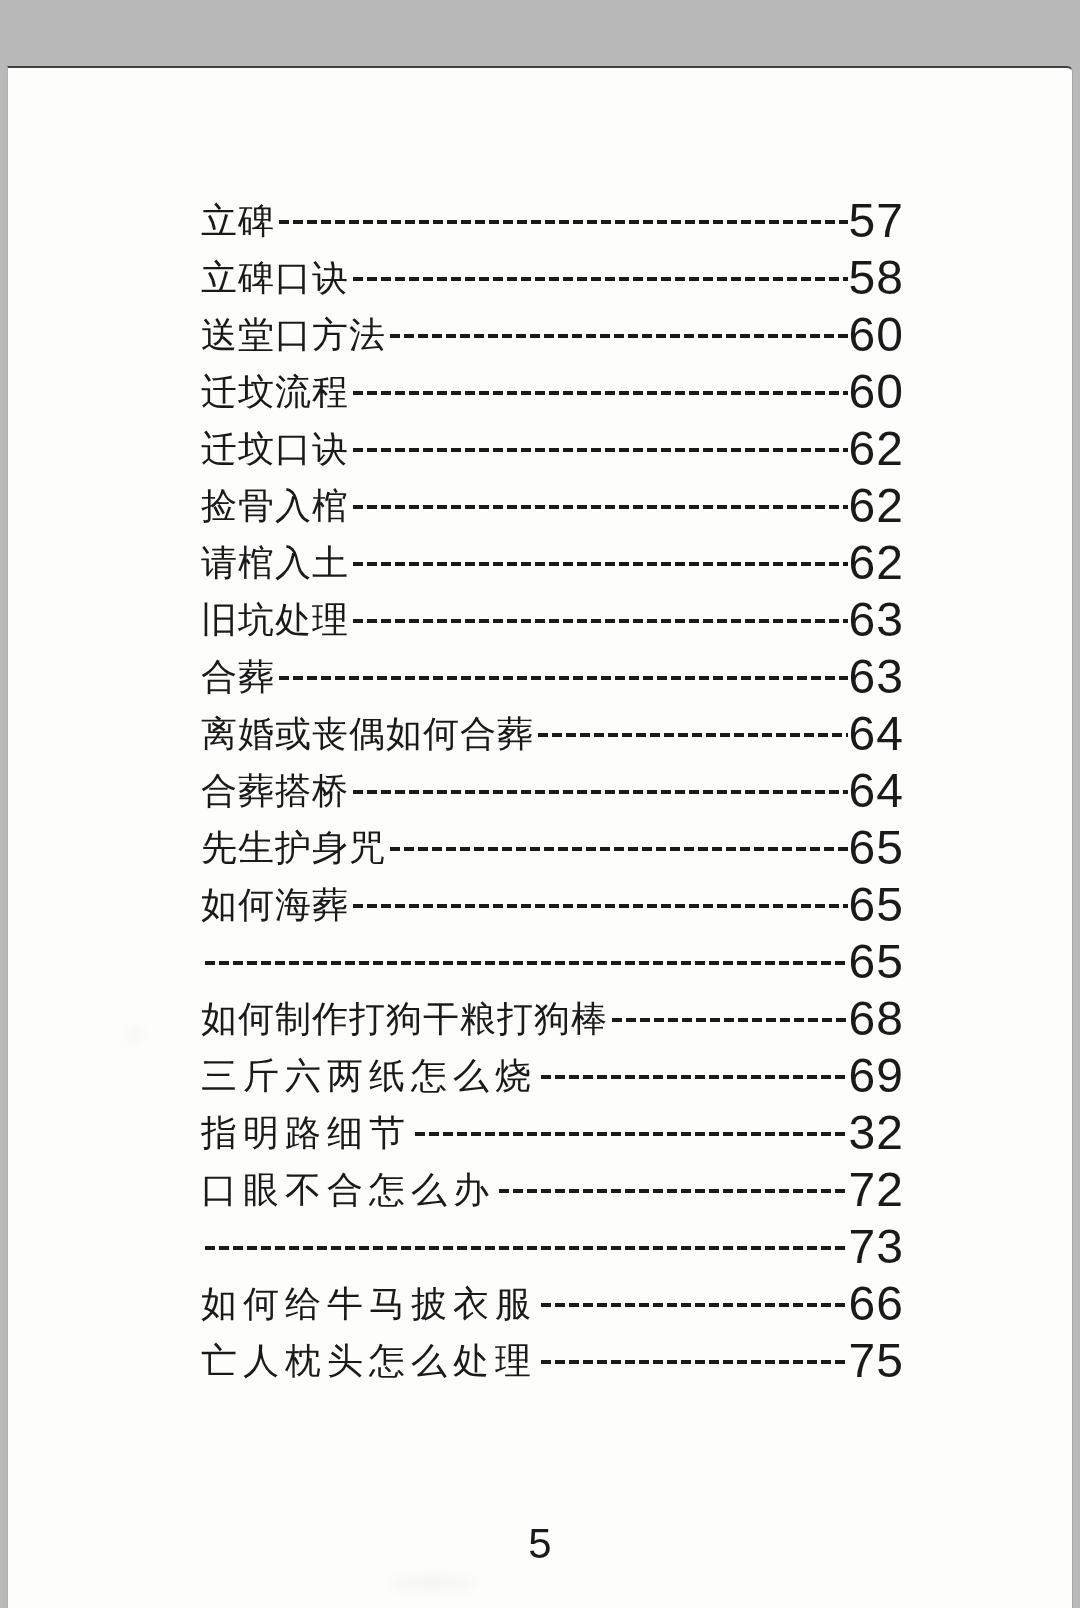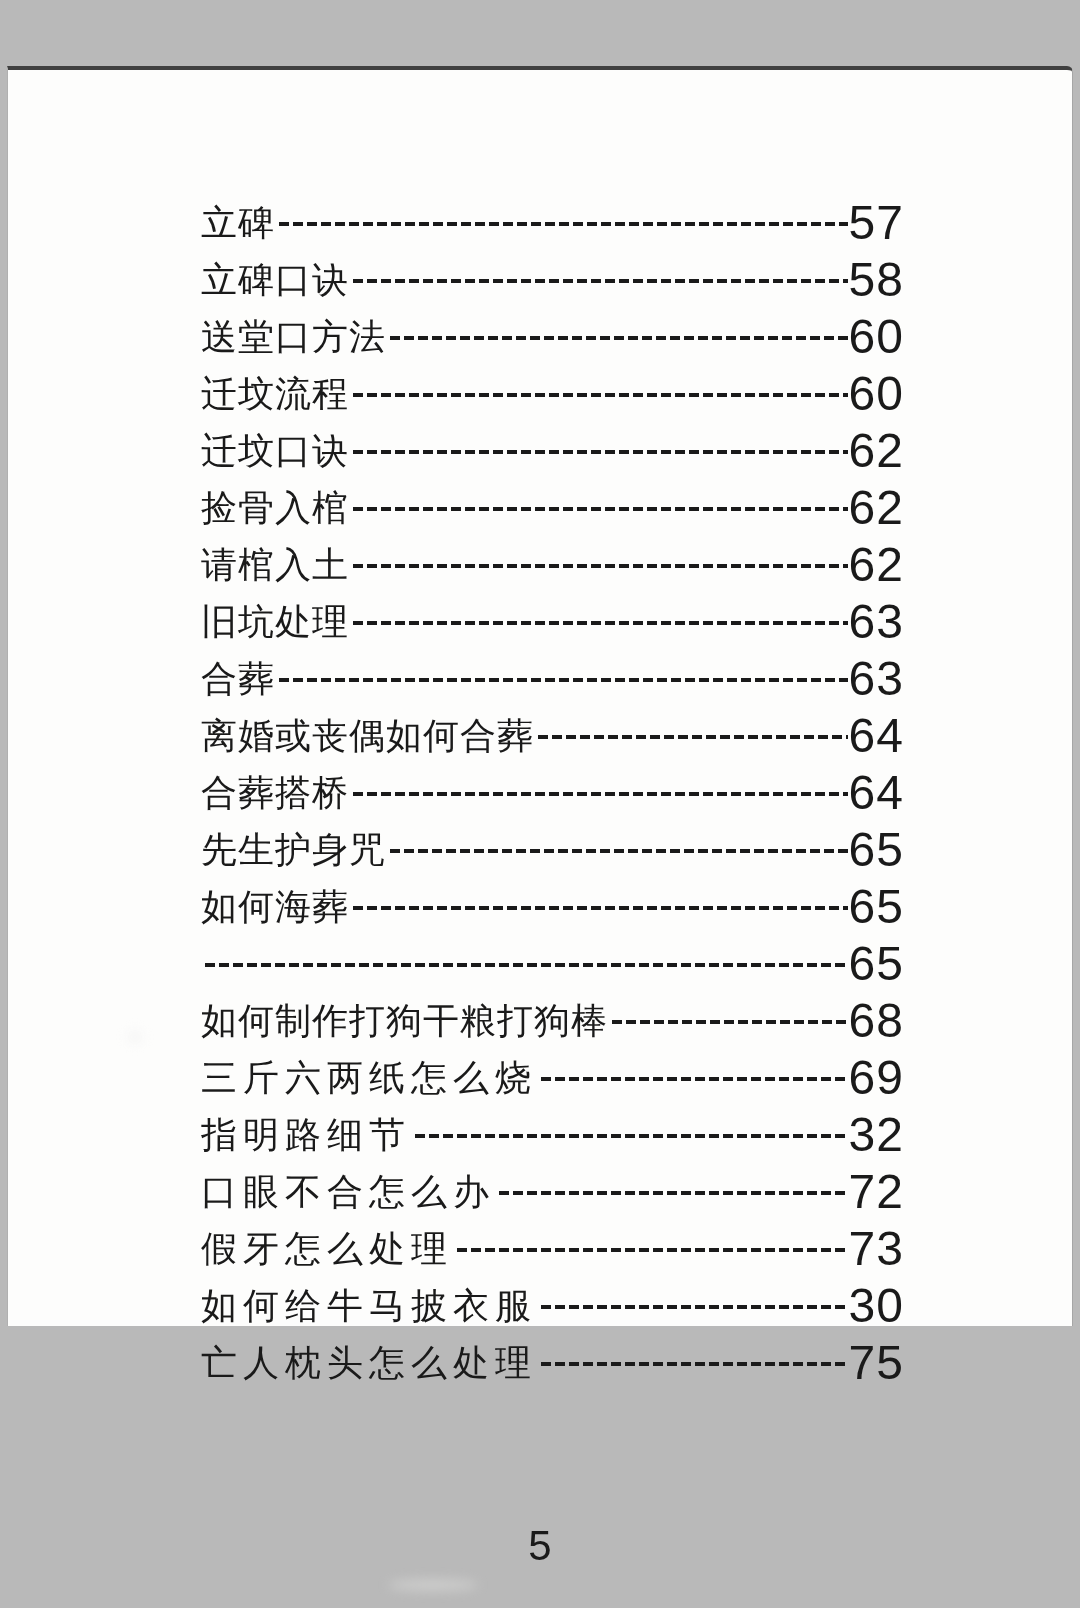--- a/index.html
+++ b/index.html
@@ -4,22 +4,22 @@
 <style>
   html,body{margin:0;padding:0;}
   body{
     width:1080px;height:1608px;position:relative;overflow:hidden;
     font-family:"Liberation Serif","DejaVu Serif",serif;
   }
   .scan-bg{
     position:absolute;inset:0;
   }
   .paper{
-    position:absolute;left:7px;top:66px;width:1066px;height:1260px;
-    border-top:4px solid #404040;
+    position:absolute;left:7px;top:66px;width:1066px;height:1542px;
+    border-top:2px solid #404040;
     border-left:1px solid #b0b0b0;
     border-right:1px solid #a6a6a6;
     box-sizing:border-box;
     border-top-right-radius:6px;
   }
   .toc{
     position:absolute;left:193px;right:168px;top:124px;
   }
   .toc-row{
     display:flex;align-items:center;height:57px;
@@ -139,28 +139,27 @@
           <span class="toc-title">指明路细节</span>
           <span class="toc-leader"></span>
           <span class="toc-page">32</span>
         </div>
         <div class="toc-row">
           <span class="toc-title">口眼不合怎么办</span>
           <span class="toc-leader"></span>
           <span class="toc-page">72</span>
         </div>
         <div class="toc-row">
-          <span class="toc-title">假牙怎么处理</span>
           <span class="toc-leader"></span>
           <span class="toc-page">73</span>
         </div>
         <div class="toc-row">
           <span class="toc-title">如何给牛马披衣服</span>
           <span class="toc-leader"></span>
-          <span class="toc-page">30</span>
+          <span class="toc-page">66</span>
         </div>
         <div class="toc-row">
           <span class="toc-title">亡人枕头怎么处理</span>
           <span class="toc-leader"></span>
           <span class="toc-page">75</span>
         </div>
       </div>
     <div class="folio">5</div>
     <div class="smudge s1"></div>
     <div class="smudge s2"></div>

